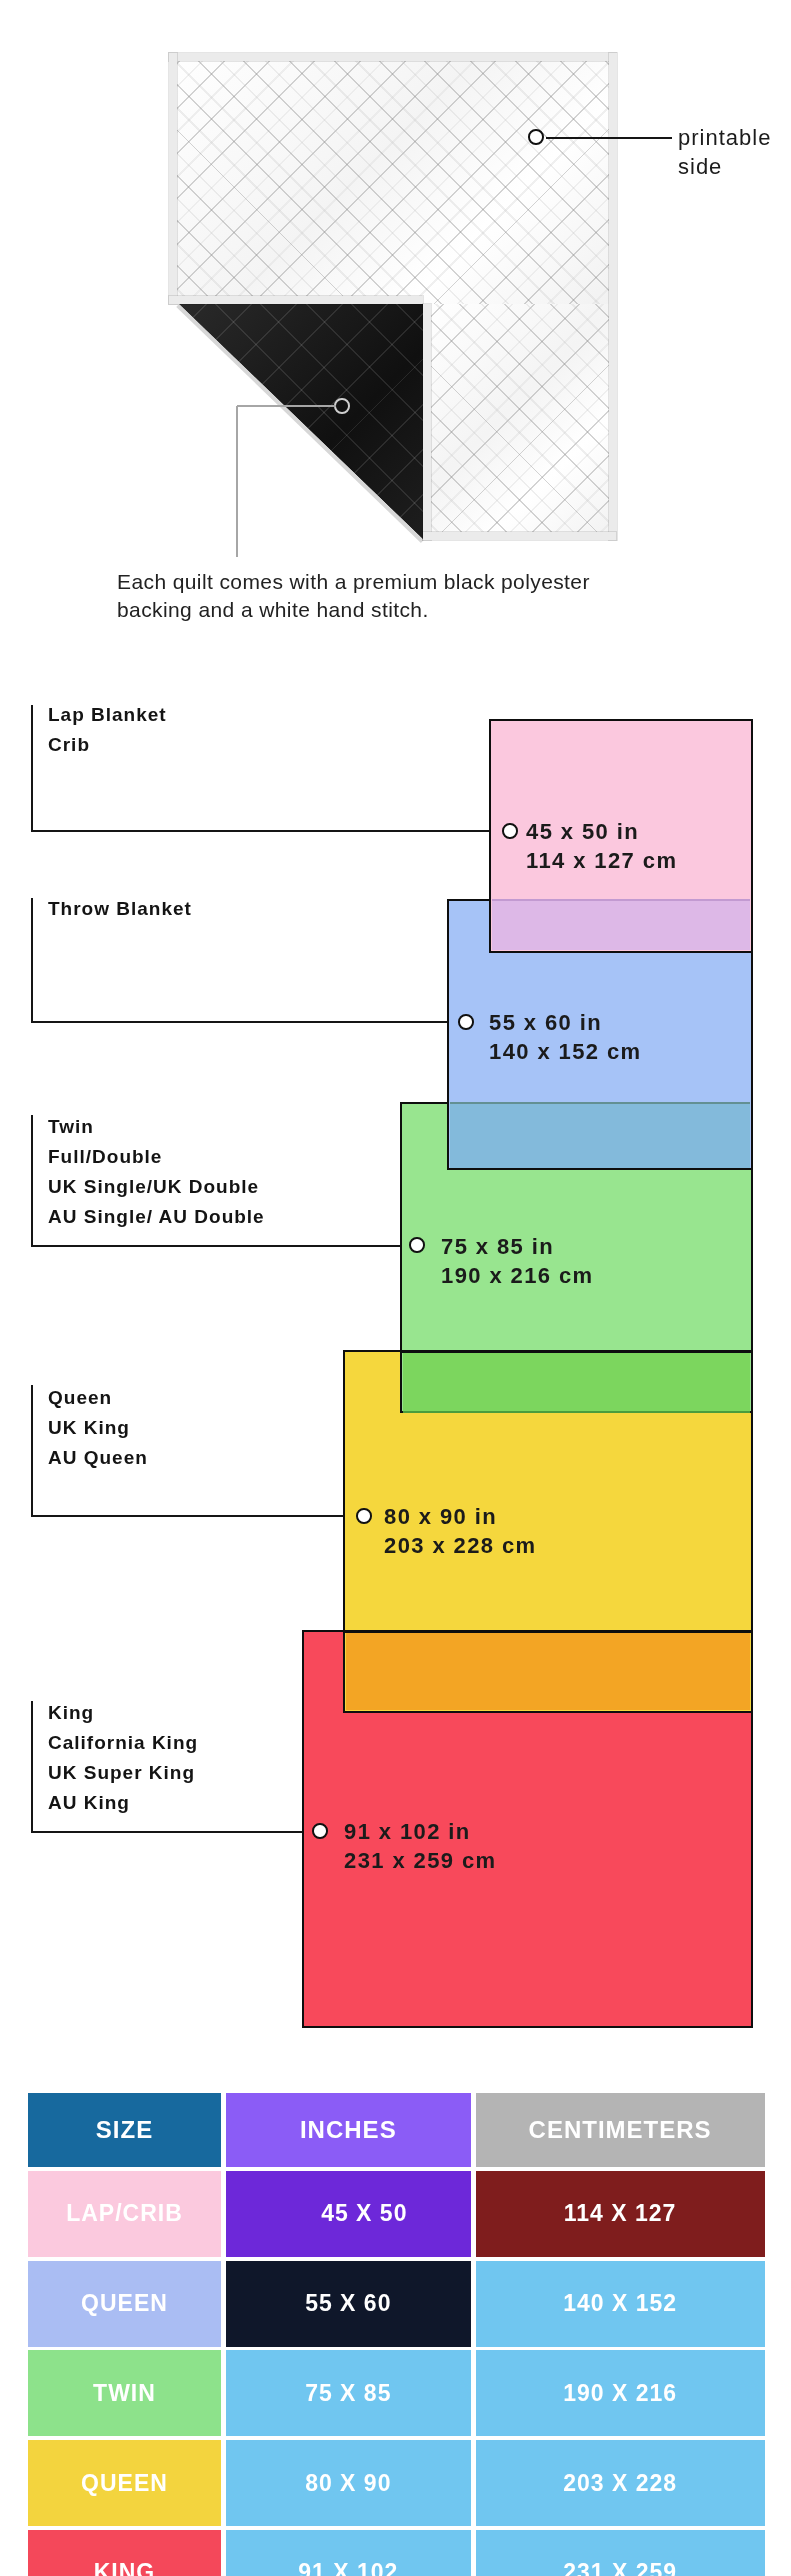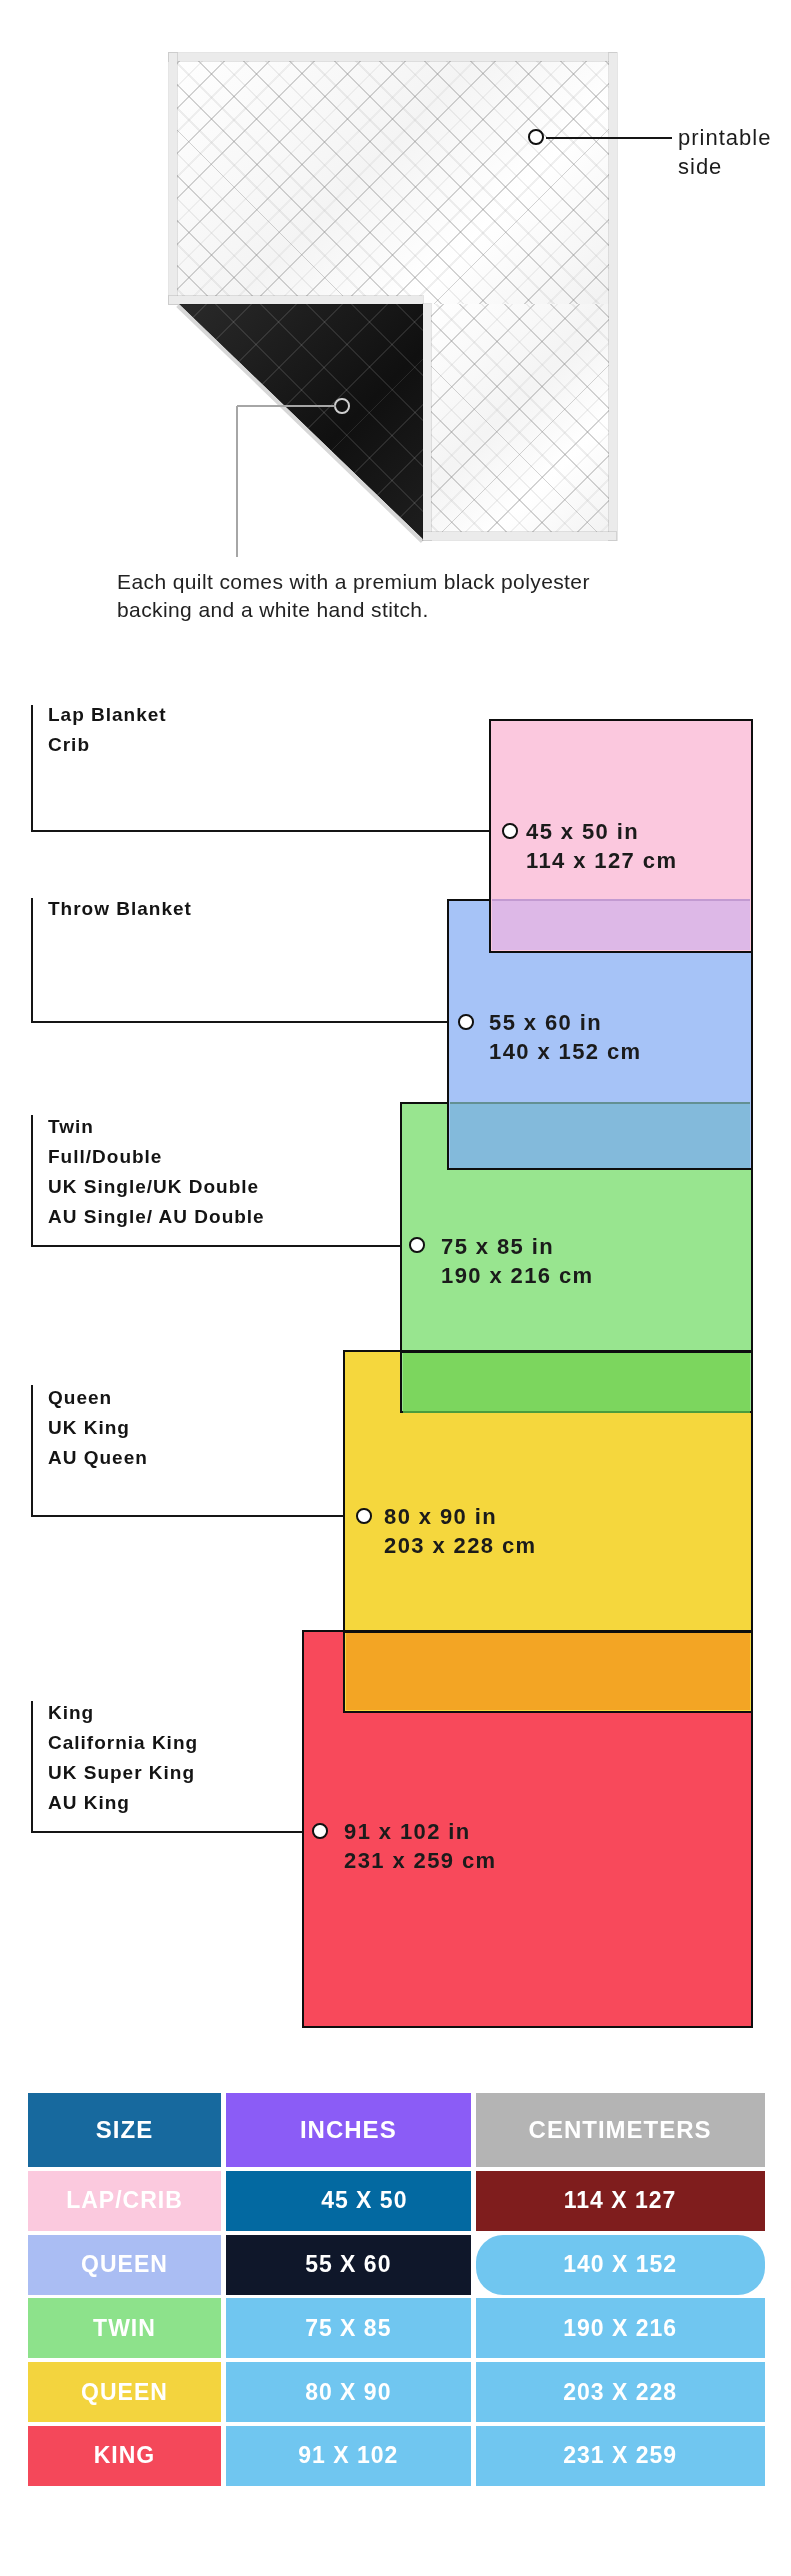--- a/index.html
+++ b/index.html
@@ -43,21 +43,21 @@
     font-size:19px;line-height:30px;letter-spacing:1px;white-space:nowrap;}
   .dim-text{position:absolute;color:#1b1b1b;font-weight:bold;
     font-size:22px;line-height:29px;letter-spacing:1.4px;white-space:nowrap;}
 
   
   .size-table{position:absolute;left:28px;top:2093px;width:736px;
     display:grid;grid-template-columns:193px 245px 289px;gap:3.8px 4.8px;}
   .cell{display:flex;align-items:center;justify-content:center;
     color:#ffffff;font-weight:bold;letter-spacing:1px;}
   .cell.hdr{height:74px;font-size:24px;}
-  .cell.row{height:60px;font-size:23px;}
+  .cell.row{height:86px;font-size:23px;}
 </style>
 </head>
 <body>
 
 <div id="canvas">
 
   <div>
 
     <div class="quilt-part" style="left:169px;top:53px;width:447px;height:251px;"></div>
 
@@ -168,26 +168,26 @@
       <div>231 x 259 cm</div>
     </div>
   </div>
 
   <div class="size-table">
     <div class="cell hdr" style="background: rgb(23, 105, 158);">SIZE</div>
     <div class="cell hdr" style="background: #8b5cf6;">INCHES</div>
     <div class="cell hdr" style="background: rgb(180, 180, 180);">CENTIMETERS</div>
 
     <div class="cell row" style="background: rgb(251, 201, 222);">LAP/CRIB</div>
-    <div class="cell row" style="background: #0369a1; padding-left: 32px;">45 X 50</div>
+    <div class="cell row" style="background: #6d28d9; padding-left: 32px;">45 X 50</div>
     <div class="cell row" style="background: #7f1d1d;">114 X 127</div>
 
     <div class="cell row" style="background: rgb(170, 189, 243);">QUEEN</div>
     <div class="cell row" style="background: #0f172a;">55 X 60</div>
-    <div class="cell row" style="background: rgb(112, 198, 240); border-radius: 27px;">140 X 152</div>
+    <div class="cell row" style="background: rgb(112, 198, 240);">140 X 152</div>
 
     <div class="cell row" style="background: rgb(141, 226, 139);">TWIN</div>
     <div class="cell row" style="background: rgb(112, 198, 240);">75 X 85</div>
     <div class="cell row" style="background: rgb(112, 198, 240);">190 X 216</div>
 
     <div class="cell row" style="background: rgb(243, 212, 62);">QUEEN</div>
     <div class="cell row" style="background: rgb(112, 198, 240);">80 X 90</div>
     <div class="cell row" style="background: rgb(112, 198, 240);">203 X 228</div>
 
     <div class="cell row" style="background: rgb(244, 72, 90);">KING</div>

